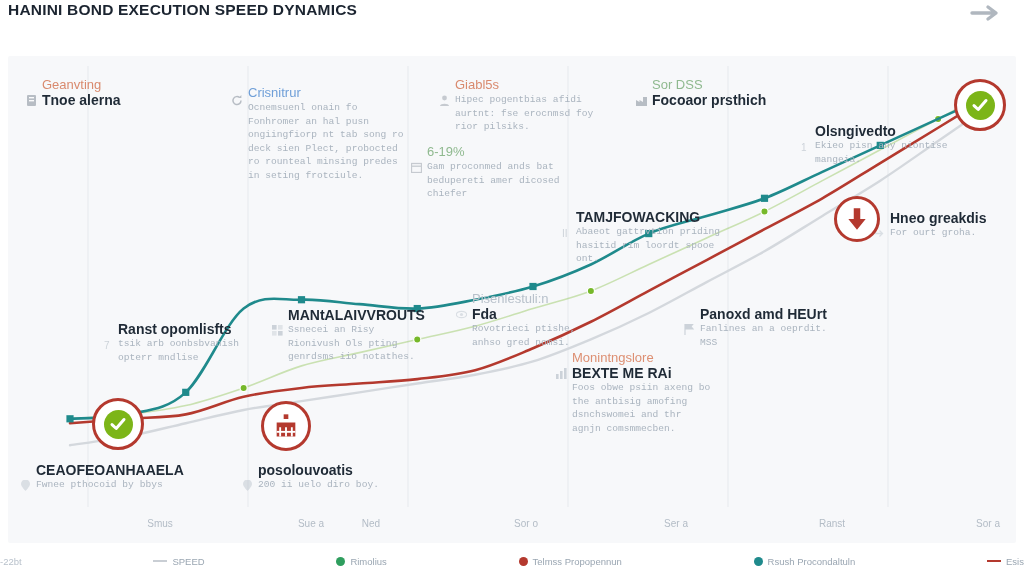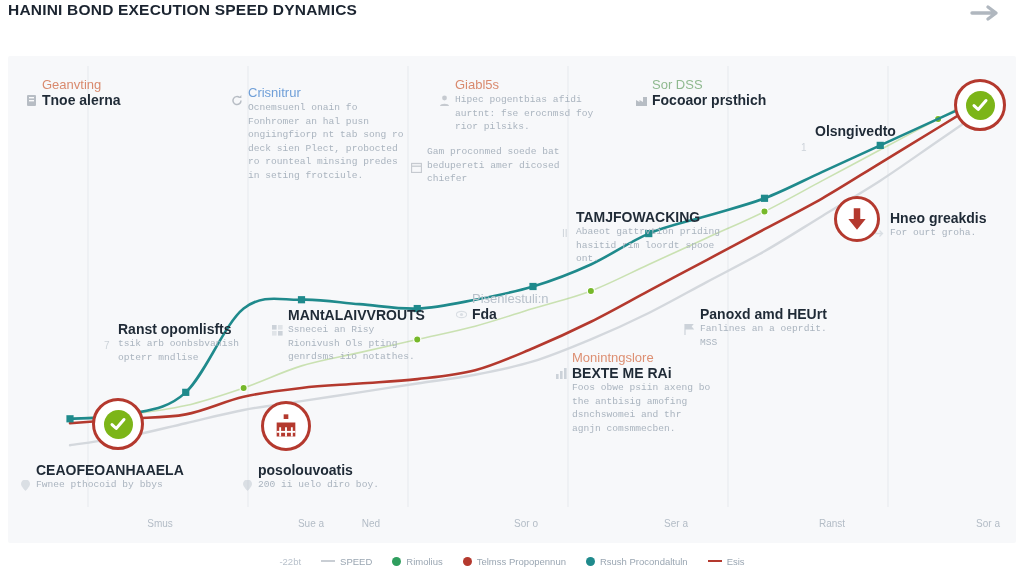--- a/index.html
+++ b/index.html
@@ -117,21 +117,21 @@
   }
   .badge .inner.green { background: #7cb518; }
 
   
   #legend {
     position: absolute;
     left: 0; top: 549px;
     width: 1024px; height: 24px;
     display: flex;
     align-items: center;
-    justify-content: center;
+    justify-content: space-between;
     gap: 20px;
   }
   .legend-item {
     display: flex;
     align-items: center;
     gap: 5px;
     font-size: 9.5px;
     color: #9aa6b2;
     white-space: nowrap;
   }
@@ -227,34 +227,36 @@
           <path d="M1 11c0-3 9-3 9 0z" fill="#8b949e"></path>
         </svg></span>
       <div class="kicker" style="color: rgb(217, 138, 110);">Giabl5s</div>
       <div class="body">Hipec pogentbias afidi aurtnt: fse erocnmsd foy rior pilsiks.</div>
     </div>
     <div class="ann" style="left: 427px; top: 145px; width: 170px;">
       <span class="bullet"><svg width="11" height="11" viewBox="0 0 11 11">
           <rect x="0.5" y="1.5" width="10" height="9" fill="none" stroke="#8b949e" stroke-width="1.3"></rect>
           <path d="M0.5 4.2h10" stroke="#8b949e" stroke-width="1.3"></path>
         </svg></span>
-      <div class="body">Gam proconmed soede bat bedupereti amer dicosed chiefer</div>
+      <div class="kicker" style="color: rgb(143, 185, 143);">6-19%</div>
+      <div class="body">Gam proconmed ands bat bedupereti amer dicosed chiefer</div>
     </div>
     <div class="ann" style="left: 652px; top: 78px; width: 150px;">
       <span class="bullet"><svg width="11" height="11" viewBox="0 0 11 11">
           <path d="M0 11V5l3.5 2V5L7 7V2h4v9z" fill="#6b7683"></path>
         </svg></span>
       <div class="kicker" style="color: rgb(143, 185, 143);">Sor DSS</div>
       <div class="head">Focoaor prsthich</div>
     </div>
     <div class="ann" style="left: 815px; top: 124px; width: 140px;">
       <span class="bullet"><svg width="11" height="11" viewBox="0 0 11 11">
           <text x="2" y="9.5" font-size="10" fill="#9aa6b2" font-family="Liberation Sans">1</text>
         </svg></span>
       <div class="head">Olsngivedto</div>
+      <div class="body">Ekieo pisn any niontise mangeia.</div>
     </div>
     <div class="ann" style="left: 576px; top: 210px; width: 150px;">
       <span class="bullet"><svg width="11" height="11" viewBox="0 0 11 11">
           <text x="2" y="9.5" font-size="10" fill="#9aa6b2" font-family="Liberation Sans">II</text>
         </svg></span>
       <div class="head">TAMJFOWACKING</div>
       <div class="body">Abaeot gattrvtion priding hasitid rim loordt spooe ont.</div>
     </div>
     <div class="ann" style="left: 890px; top: 211px; width: 120px;">
       <span class="bullet"><svg width="11" height="11" viewBox="0 0 11 11">
@@ -280,20 +282,21 @@
       <div class="head">MANtALAIVVROUTS</div>
       <div class="body">Ssnecei an Risy Rionivush Ols pting genrdsms iio notathes.</div>
     </div>
     <div class="ann" style="left: 472px; top: 292px; width: 130px;">
       <span class="bullet"><svg width="11" height="11" viewBox="0 0 11 11">
           <ellipse cx="5.5" cy="5.5" rx="5.2" ry="3.2" fill="none" stroke="#b8c1cb" stroke-width="1.3"></ellipse>
           <circle cx="5.5" cy="5.5" r="1.6" fill="#b8c1cb"></circle>
         </svg></span>
       <div class="kicker" style="color: rgb(184, 193, 203);">Pisenlestuli:n</div>
       <div class="head">Fda</div>
+      <div class="body">Rovotrieci ptishe, anhso gred nomsi.</div>
     </div>
     <div class="ann" style="left: 572px; top: 351px; width: 140px;">
       <span class="bullet"><svg width="11" height="11" viewBox="0 0 11 11">
           <rect x="0" y="6" width="2.6" height="5" fill="#9aa6b2"></rect>
           <rect x="4" y="3" width="2.6" height="8" fill="#9aa6b2"></rect>
           <rect x="8" y="0" width="2.6" height="11" fill="#9aa6b2"></rect>
         </svg></span>
       <div class="kicker" style="color: rgb(221, 143, 114);">Monintngslore</div>
       <div class="head">BEXTE ME RAi</div>
       <div class="body">Foos obwe psiin axeng bo the antbisig amofing dsnchswomei and thr agnjn comsmmecben.</div>

